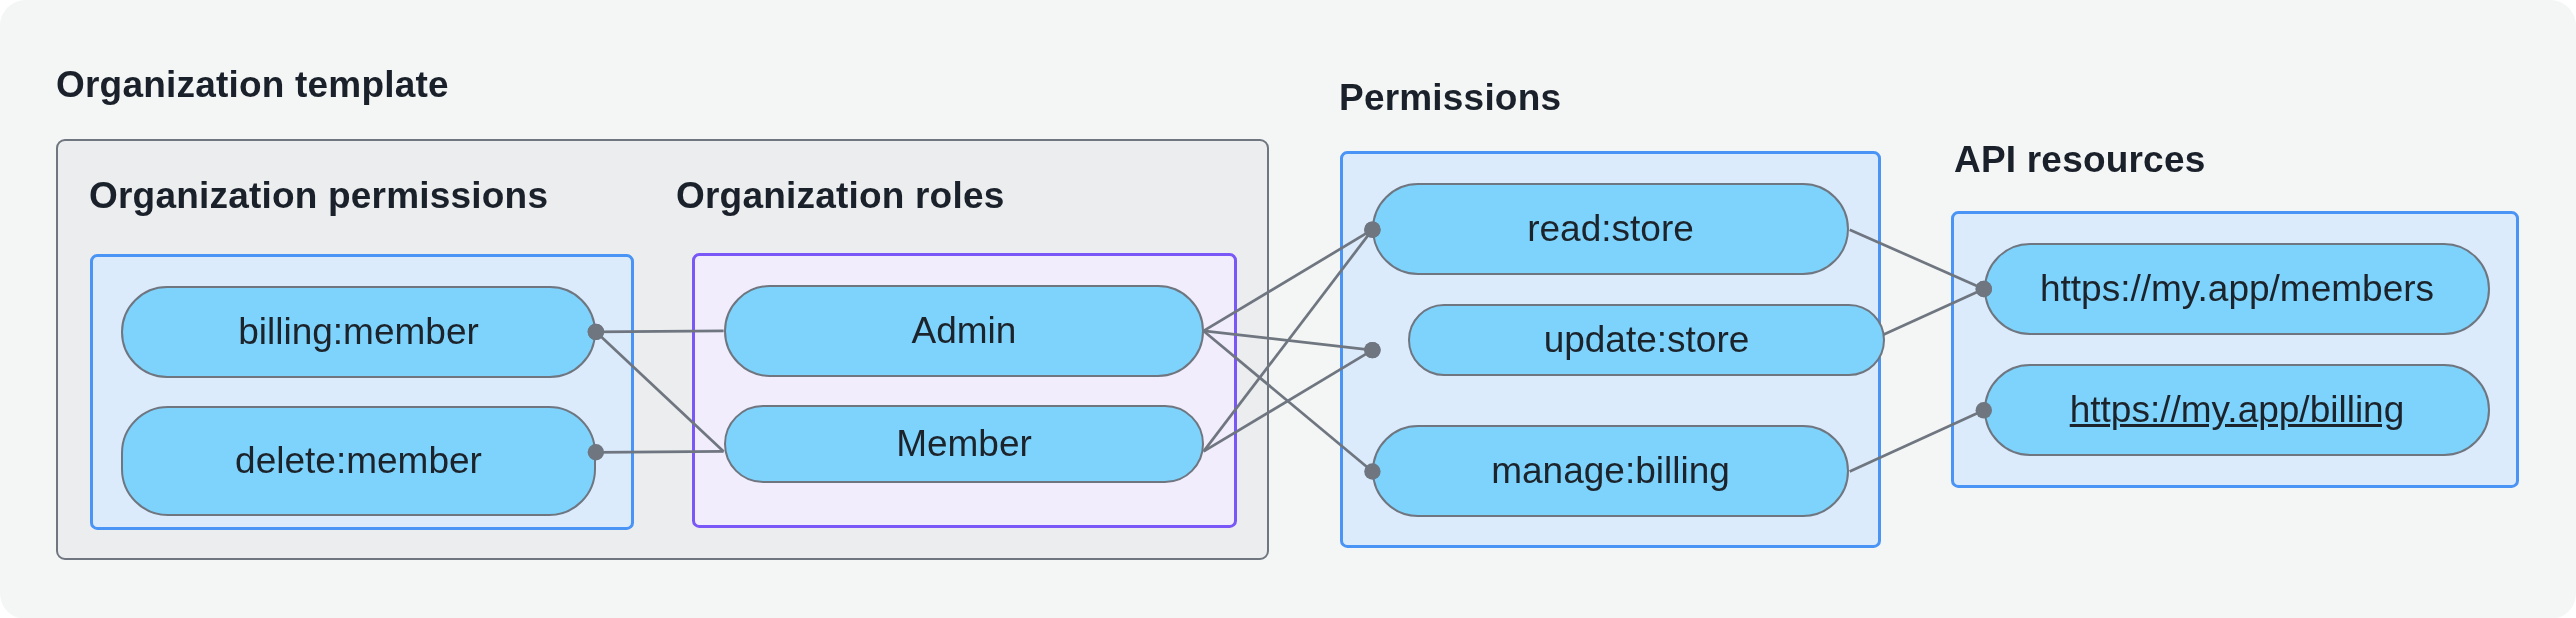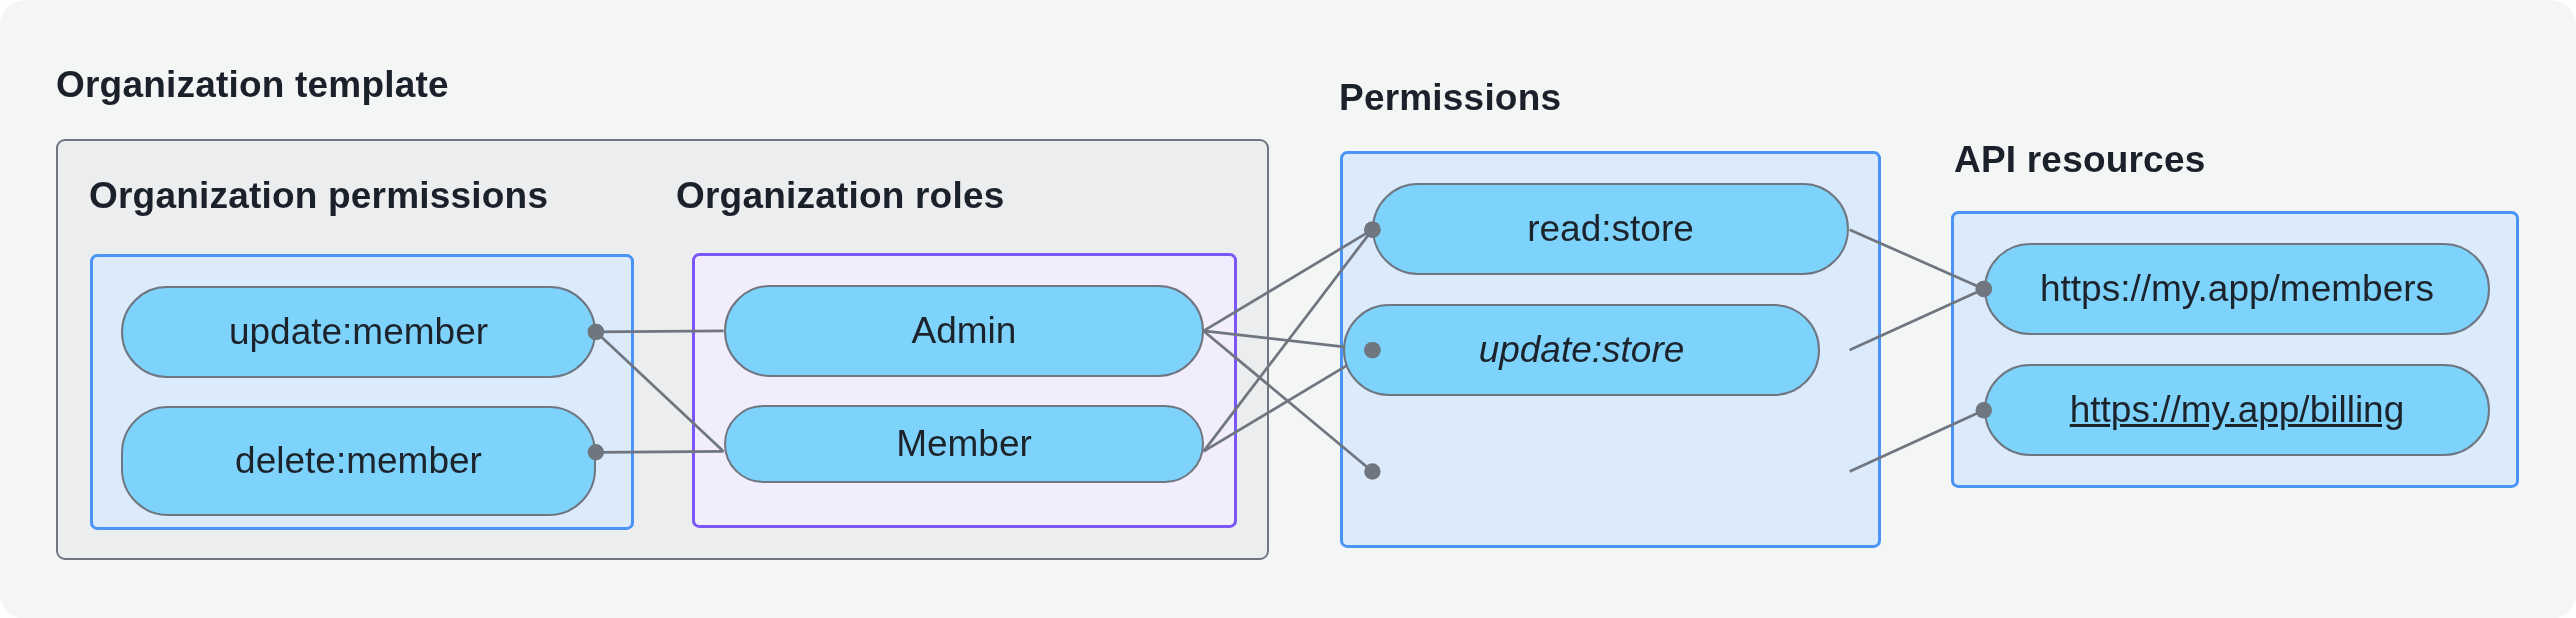--- a/index.html
+++ b/index.html
@@ -72,32 +72,33 @@
 <body>
 
 <div id="canvas">
 
   <div class="heading" style="left:56px; top:64px;">Organization template</div>
 
   <div class="group-box box-gray" style="left:56px; top:139px; width:1213px; height:421px;"></div>
 
   <div class="heading" style="left:89px; top:175px;">Organization permissions</div>
   <div class="group-box box-blue" style="left:90px; top:254px; width:544px; height:276px;"></div>
-  <div class="pill" style="left:121px; top:286px; width:475px; height:92px;">update:member</div>
+  <div class="pill" style="left:121px; top:286px; width:475px; height:92px;">billing:member</div>
   <div class="pill" style="left:121px; top:406px; width:475px; height:110px;">delete:member</div>
 
   <div class="heading" style="left:676px; top:175px;">Organization roles</div>
   <div class="group-box box-purple" style="left:692px; top:253px; width:545px; height:275px;"></div>
   <div class="pill" style="left:724px; top:285px; width:480px; height:92px;">Admin</div>
   <div class="pill" style="left:724px; top:405px; width:480px; height:78px;">Member</div>
 
   <div class="heading" style="left:1339px; top:77px;">Permissions</div>
   <div class="group-box box-blue" style="left:1340px; top:151px; width:541px; height:397px;"></div>
   <div class="pill" style="left:1372px; top:183px; width:477px; height:92px;">read:store</div>
-  <div class="pill" style="left:1343px; top:304px; width:477px; height:92px;font-style:italic;">update:store</div>
+  <div class="pill" style="left:1408px; top:304px; width:477px; height:72px;">update:store</div>
+  <div class="pill" style="left:1372px; top:425px; width:477px; height:92px;">manage:billing</div>
 
   <div class="heading" style="left:1954px; top:139px;">API resources</div>
   <div class="group-box box-blue" style="left:1951px; top:211px; width:568px; height:277px;"></div>
   <div class="pill" style="left:1984px; top:243px; width:506px; height:92px;">https://my.app/members</div>
   <div class="pill" style="left:1984px; top:364px; width:506px; height:92px;text-decoration:underline;">https://my.app/billing</div>
 
   <svg id="edges-layer" class="layer" viewBox="0 0 2823 678" width="2576" height="619">
       <line x1="653" y1="363.5" x2="793" y2="362.5" stroke="#6f7680" stroke-width="3"></line>
       <line x1="653" y1="363.5" x2="793" y2="494.5" stroke="#6f7680" stroke-width="3"></line>
       <line x1="653" y1="495.5" x2="793" y2="494.5" stroke="#6f7680" stroke-width="3"></line>

